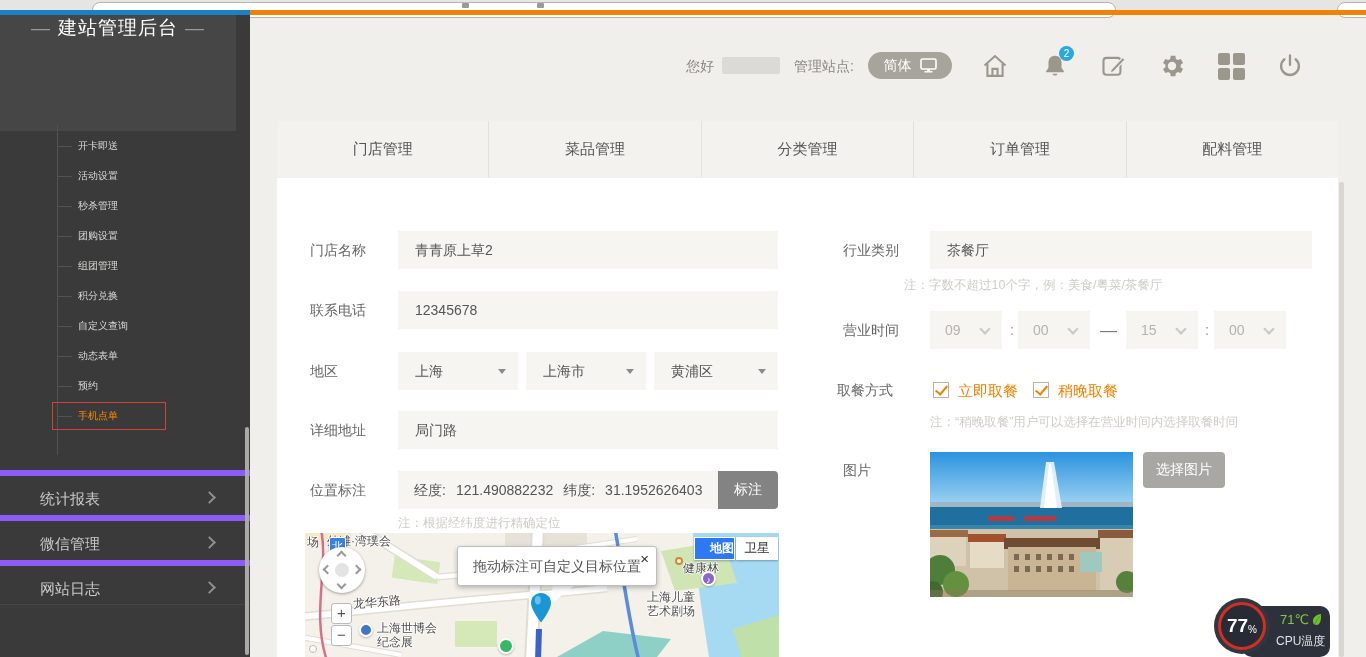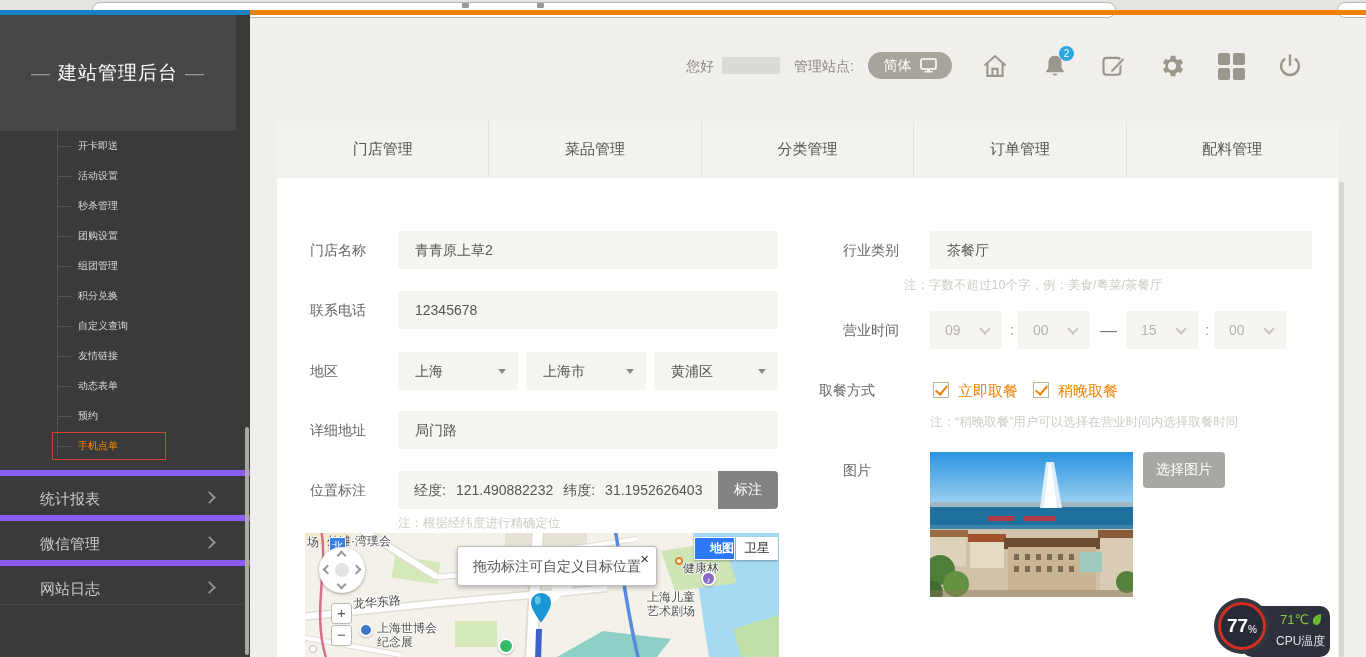--- a/index.html
+++ b/index.html
@@ -9,21 +9,21 @@
   
   .browser-strip { position:absolute; left:0; top:0; width:1366px; height:10px; background:#e6e5e1; }
   .addr-box { position:absolute; left:92px; top:2px; width:1024px; height:16px; background:#fff; border:1px solid #b5b5b5; border-radius:8px; }
   .addr-mark { position:absolute; top:3px; width:7px; height:5px; background:#9a9a9a; border-radius:1px; }
   .addr-side { position:absolute; left:1337px; top:2px; width:40px; height:16px; background:#fff; border:1px solid #b5b5b5; border-radius:8px; }
   .accent-blue { position:absolute; left:0; top:10px; width:250px; height:5px; background:#1a82c4; }
   .accent-orange { position:absolute; left:250px; top:10px; width:1116px; height:5px; background:#f18101; }
 
   
   .sidebar { position:absolute; left:0; top:15px; width:250px; height:642px; background:#3a3a3a; }
-  .sb-header { position:absolute; left:0; top:0; width:236px; height:116px; background:#464646; text-align:center; padding-top:45px; }
+  .sb-header { position:absolute; left:0; top:0; width:236px; height:116px; background:#464646; text-align:center; }
   .sb-title { color:#fff; font-size:19px; letter-spacing:1px; }
   .sb-dash { color:#9a9a9a; margin:0 7px; }
   .sb-menu { position:absolute; left:0; top:116px; width:250px; list-style:none; }
   .sb-menu::before { content:""; position:absolute; left:57px; top:-6px; height:330px; width:1px; background:#525252; }
   .sb-menu li { position:relative; height:30px; line-height:30px; padding-left:78px; color:#dadad8; font-size:10px; cursor:pointer; white-space:nowrap; }
   .sb-menu li::before { content:""; position:absolute; left:57px; top:15px; width:15px; height:1px; background:#525252; }
   .sb-menu li.active { color:#ff8a00; }
   .sb-menu li.active::after { content:""; position:absolute; left:52px; top:1px; width:112px; height:26px; border:1px solid #cf4434; }
   .sb-sections { position:absolute; left:0; top:455px; width:250px; }
   .sb-section { position:relative; height:45px; line-height:45px; padding-left:40px; color:#c9c9c7; font-size:15px; border-top:6px solid #8b5cf6; cursor:pointer; }
@@ -115,21 +115,20 @@
       <span class="sb-title"><span class="sb-dash">—</span><span>建站管理后台</span><span class="sb-dash">—</span></span>
     </div>
     <ul class="sb-menu">
       <li>开卡即送</li>
       <li>活动设置</li>
       <li>秒杀管理</li>
       <li>团购设置</li>
       <li>组团管理</li>
       <li>积分兑换</li>
       <li>自定义查询</li>
-      <li>友情链接</li>
       <li>动态表单</li>
       <li>预约</li>
       <li class="active">手机点单</li>
     </ul>
     <div class="sb-sections">
       <div class="sb-section"><span>统计报表</span><span class="chev-right"></span></div>
       <div class="sb-section"><span>微信管理</span><span class="chev-right"></span></div>
       <div class="sb-section"><span>网站日志</span><span class="chev-right"></span></div>
     </div>
     <div class="sb-scrollbar"></div>
@@ -223,21 +222,21 @@
 
     <span class="flabel" style="left:566px; top:144px;">营业时间</span>
     <div class="tsel" style="left:653px; top:133px;"><span>09</span><span class="chev-sm"></span></div>
     <span class="tsep" style="left:733px;">:</span>
     <div class="tsel" style="left:741px; top:133px;"><span>00</span><span class="chev-sm"></span></div>
     <span class="tsep" style="left:823px; font-size:17px; color:#777;">—</span>
     <div class="tsel" style="left:849px; top:133px;"><span>15</span><span class="chev-sm"></span></div>
     <span class="tsep" style="left:928px;">:</span>
     <div class="tsel" style="left:937px; top:133px;"><span>00</span><span class="chev-sm"></span></div>
 
-    <span class="flabel" style="left:542px; top:204px;text-align:right;">取餐方式</span>
+    <span class="flabel" style="left:560px; top:204px;text-align:right;">取餐方式</span>
     <span class="cb" style="left:656px;"></span>
     <span class="cb-label" style="left:681px;">立即取餐</span>
     <span class="cb" style="left:756px;"></span>
     <span class="cb-label" style="left:781px;">稍晚取餐</span>
     <span class="note" style="left:653px; top:236px;">注：“稍晚取餐”用户可以选择在营业时间内选择取餐时间</span>
 
     <span class="flabel" style="left:566px; top:284px;">图片</span>
     <div class="photo">
       <svg viewBox="0 0 203 145" width="203" height="145" preserveAspectRatio="none">
         <defs>

